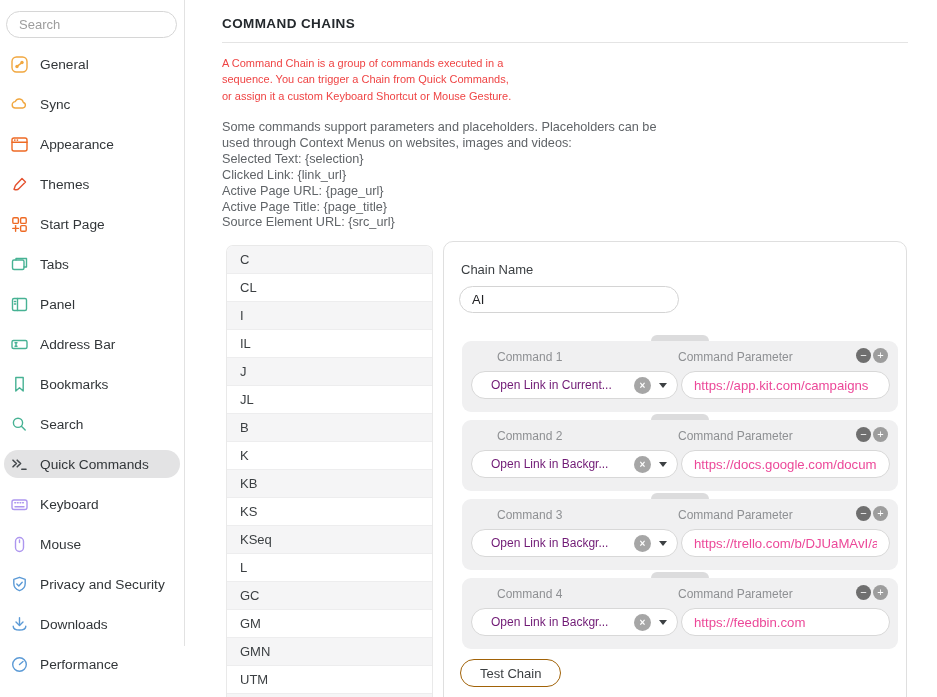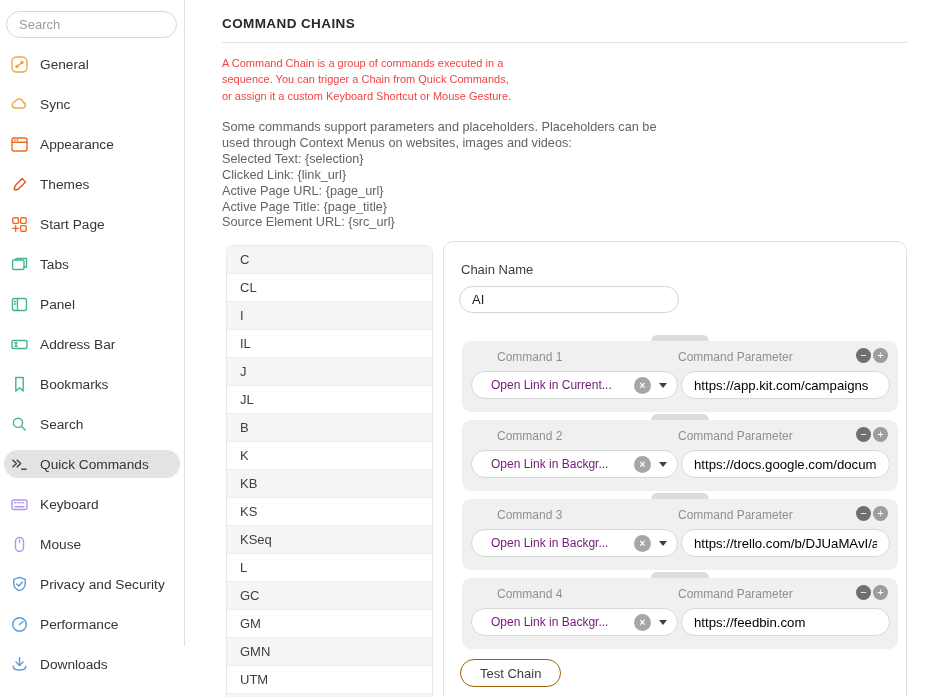--- a/index.html
+++ b/index.html
@@ -113,21 +113,21 @@
   }
   .clear-btn::before { content:"\00d7"; }
   .caret {
     width:0; height:0; flex:none;
     border-left:4.5px solid transparent; border-right:4.5px solid transparent;
     border-top:5.5px solid #3c4043;
   }
   .cmd-param {
     position:absolute; left:219px; top:30px; width:209px; height:28px;
     box-sizing:border-box; background:#fff; border:1px solid #d8d8d8; border-radius:14px;
-    padding:0 12px; font-size:13.2px; color:#000000; outline:none; font-family:inherit;
+    padding:0 12px; font-size:13.2px; color:#ec4899; outline:none; font-family:inherit;
   }
   .test-btn {
     position:absolute; left:16px; top:417px; height:28px; padding:0 19px;
     background:#fff; border:1px solid #a16207; border-radius:14px;
     font-size:13px; color:#3b3f42; font-family:inherit; cursor:pointer;
   }
 </style>
 </head>
 <body>
 
@@ -286,35 +286,35 @@
           <svg width="19" height="19" viewBox="0 0 19 19">
               <path d="M9.5 2.3l5.7 2.1v4.1c0 3.6-2.4 6.1-5.7 7.2-3.3-1.1-5.7-3.6-5.7-7.2V4.4z"></path>
               <path d="M6.8 9l2 2 3.4-3.8"></path>
             </svg>
         </span>
         <span class="nlabel">Privacy and Security</span>
       </div>
       <div class="nav-item">
         <span class="nico c-blue">
           <svg width="19" height="19" viewBox="0 0 19 19">
-              <circle cx="9.5" cy="9.5" r="6.8"></circle>
-              <line x1="9.5" y1="9.5" x2="13" y2="6.5"></line>
-            </svg>
-        </span>
-        <span class="nlabel">Performance</span>
-      </div>
-      <div class="nav-item">
-        <span class="nico c-blue">
-          <svg width="19" height="19" viewBox="0 0 19 19">
               <line x1="9.5" y1="2.8" x2="9.5" y2="10"></line>
               <path d="M6 7l3.5 3.5L13 7"></path>
               <path d="M3.2 11.2c0 2.8 2.2 3.8 6.3 3.8s6.3-1 6.3-3.8"></path>
             </svg>
         </span>
         <span class="nlabel">Downloads</span>
+      </div>
+      <div class="nav-item">
+        <span class="nico c-blue">
+          <svg width="19" height="19" viewBox="0 0 19 19">
+              <circle cx="9.5" cy="9.5" r="6.8"></circle>
+              <line x1="9.5" y1="9.5" x2="13" y2="6.5"></line>
+            </svg>
+        </span>
+        <span class="nlabel">Performance</span>
       </div>
       <div class="nav-item">
         <span class="nico c-blue">
           <svg width="19" height="19" viewBox="0 0 19 19">
               <circle cx="9.5" cy="9.5" r="6.8"></circle>
               <ellipse cx="9.5" cy="9.5" rx="3.1" ry="6.8"></ellipse>
               <line x1="2.7" y1="9.5" x2="16.3" y2="9.5"></line>
             </svg>
         </span>
         <span class="nlabel">Webpages</span>

